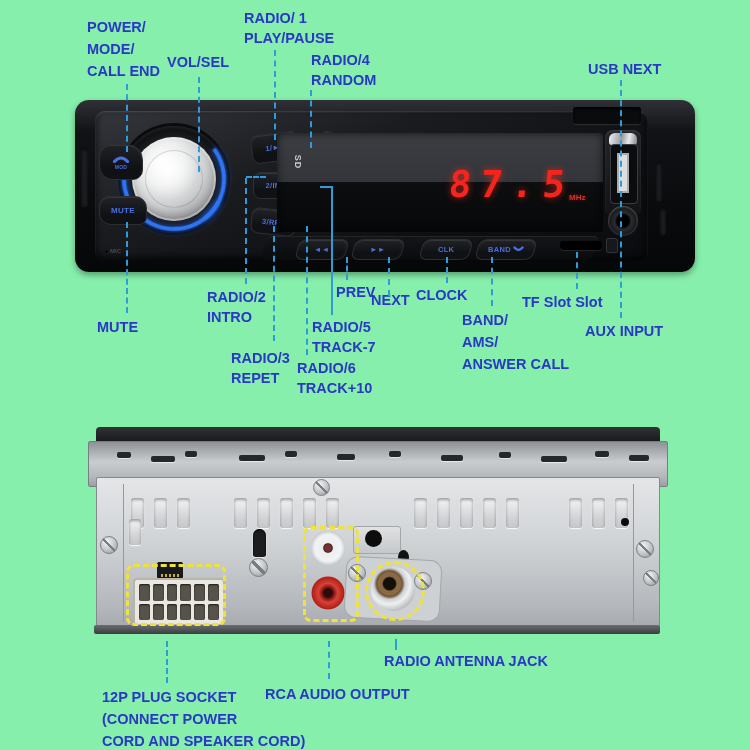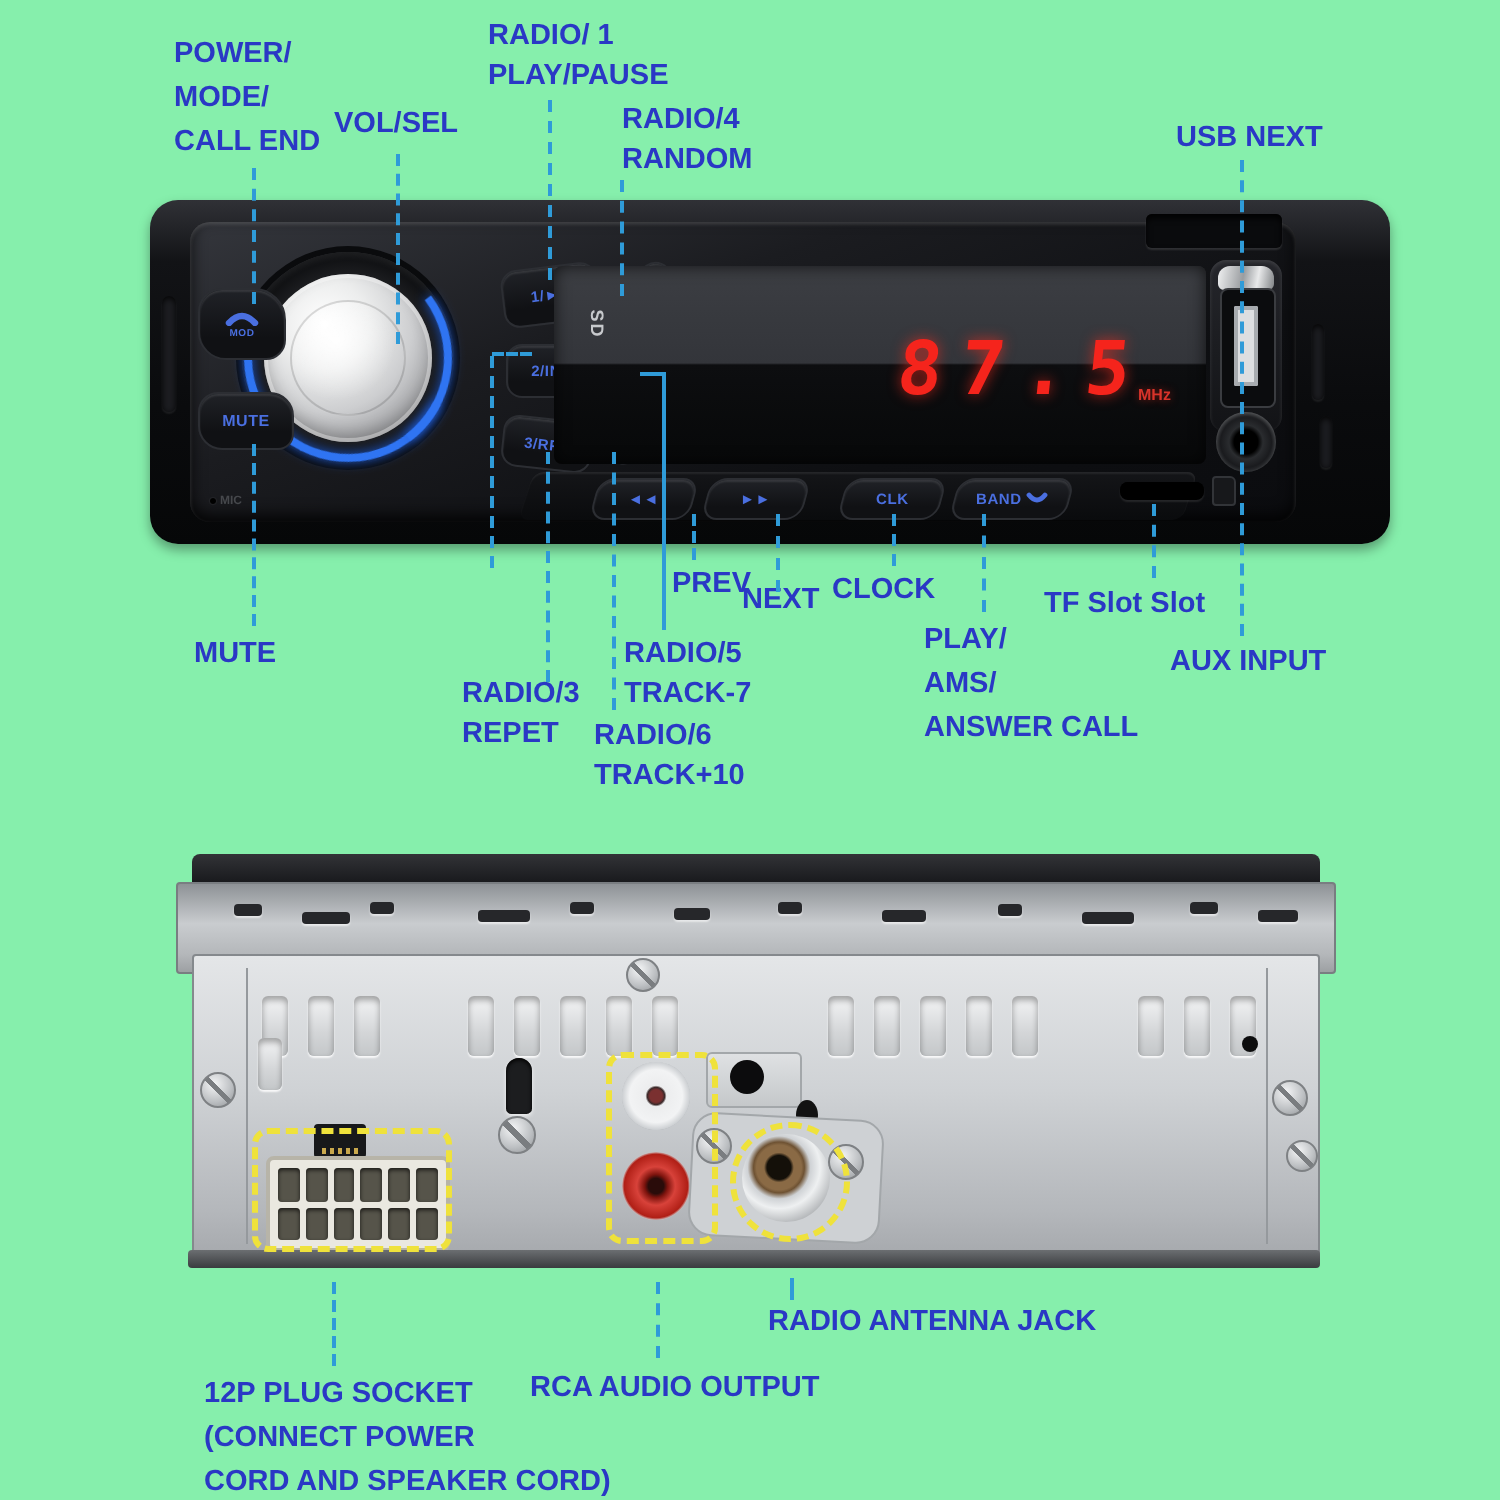--- a/index.html
+++ b/index.html
@@ -152,21 +152,25 @@
   <div class="lbl" style="left:311px;top:50px">
     <div>RADIO/4</div>
     <div>RANDOM</div>
   </div>
   <div class="lbl" style="left:588px;top:59px">
     <div>USB NEXT</div>
   </div>
   <div class="lbl" style="left:97px;top:317px">
     <div>MUTE</div>
   </div>
-  <div class="lbl" style="left:231px;top:337px">
+  <div class="lbl" style="left:207px;top:287px">
+    <div>RADIO/2</div>
+    <div>INTRO</div>
+  </div>
+  <div class="lbl" style="left:231px;top:348px">
     <div>RADIO/3</div>
     <div>REPET</div>
   </div>
   <div class="lbl" style="left:312px;top:317px">
     <div>RADIO/5</div>
     <div>TRACK-7</div>
   </div>
   <div class="lbl" style="left:297px;top:358px">
     <div>RADIO/6</div>
     <div>TRACK+10</div>
@@ -174,21 +178,21 @@
   <div class="lbl" style="left:336px;top:282px">
     <div>PREV</div>
   </div>
   <div class="lbl" style="left:371px;top:290px">
     <div>NEXT</div>
   </div>
   <div class="lbl" style="left:416px;top:285px">
     <div>CLOCK</div>
   </div>
   <div class="lbl wide" style="left:462px;top:309px">
-    <div>PLAY/</div>
+    <div>BAND/</div>
     <div>AMS/</div>
     <div>ANSWER CALL</div>
   </div>
   <div class="lbl" style="left:522px;top:292px">
     <div>TF Slot Slot</div>
   </div>
   <div class="lbl" style="left:585px;top:321px">
     <div>AUX INPUT</div>
   </div>
 

